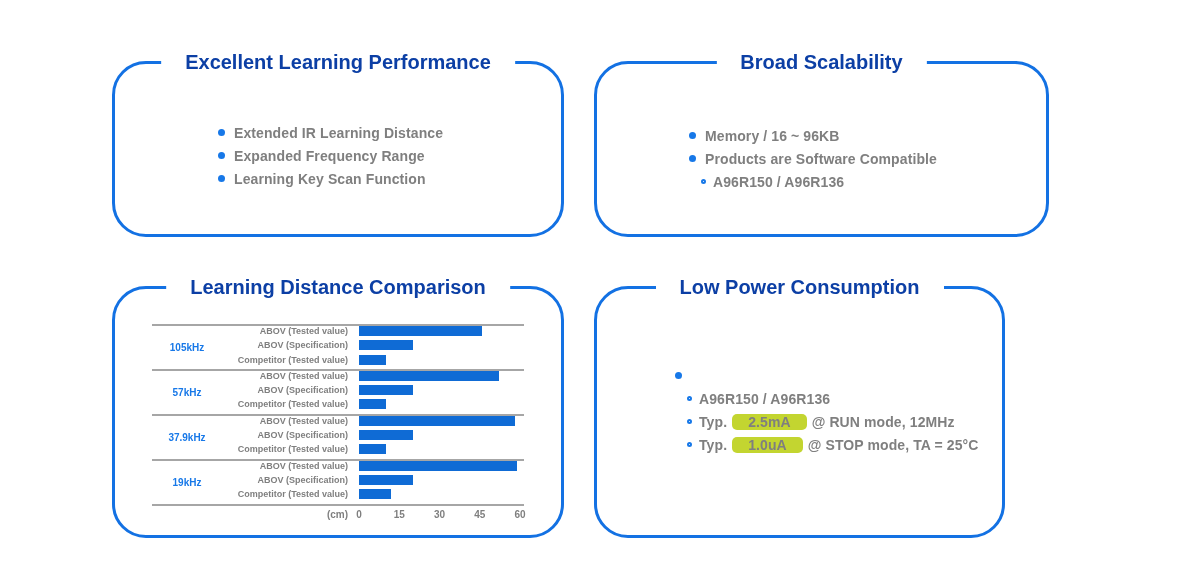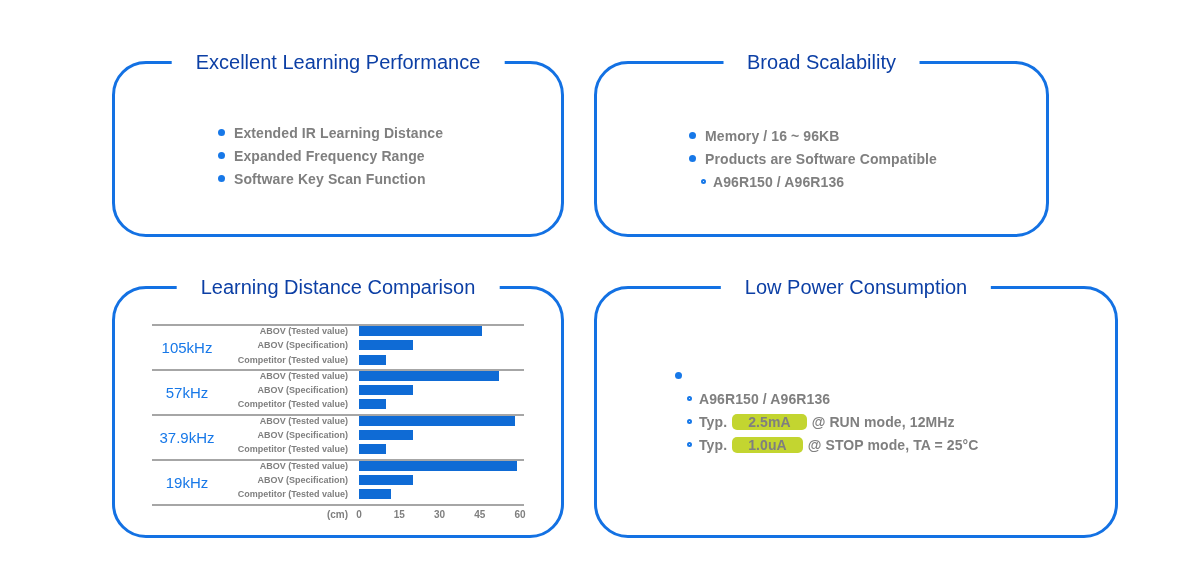--- a/index.html
+++ b/index.html
@@ -12,38 +12,38 @@
     --hl-green:#C3D530;
   }
   *{margin:0;padding:0;box-sizing:border-box;}
   body{background:#ffffff;font-family:"Liberation Sans",sans-serif;}
   .stage{position:relative;width:1191px;height:578px;background:#ffffff;overflow:hidden;}
 
   .panel{position:absolute;border:3px solid var(--border-blue);border-radius:34px;background:#ffffff;}
   .panel-title{
     position:absolute;top:-13px;left:50%;transform:translateX(-50%);
     background:#ffffff;padding:0 24px;white-space:nowrap;
-    font-size:20px;font-weight:normal;color:var(--title-blue);line-height:23px;
+    font-size:20px;font-weight:bold;color:var(--title-blue);line-height:23px;
   }
 
   .bullet-list{position:absolute;}
   .b-row{display:flex;align-items:center;height:23px;white-space:nowrap;}
   .dot{width:7px;height:7px;border-radius:50%;background:var(--bright-blue);margin-right:9px;flex:0 0 auto;}
   .ring{width:5px;height:5px;border-radius:50%;border:2px solid var(--bright-blue);background:#fff;margin-right:7px;flex:0 0 auto;}
   .b-text{font-size:14px;font-weight:bold;color:var(--text-gray);letter-spacing:0.1px;}
   .sub{margin-left:12px;}
   .hl{background:var(--hl-green);border-radius:5px;padding:0 16px;margin:0 1px;}
   .hl:empty{display:none;padding:0;margin:0;}
 
   
   .chart{position:absolute;left:37px;top:35px;width:372px;}
   .chart-groups{border-bottom:2px solid var(--line-gray);}
   .chart-group{display:flex;border-top:2px solid var(--line-gray);}
   .freq-col{width:70px;display:flex;align-items:center;justify-content:center;
-    font-size:15px;font-weight:normal;color:var(--bright-blue);white-space:nowrap;}
+    font-size:10px;font-weight:bold;color:var(--bright-blue);white-space:nowrap;}
   .rows-col{flex:1;}
   .chart-row{display:flex;align-items:flex-start;height:14.3px;}
   .row-label{width:132px;text-align:right;padding-right:6px;font-size:9px;font-weight:bold;
     color:var(--text-gray);white-space:nowrap;}
   .bar-track{flex:1;position:relative;height:10px;}
   .bar{position:absolute;left:5px;top:0;height:10px;background:var(--bar-blue);}
   .axis{position:relative;height:18px;}
   .tick{position:absolute;top:3px;transform:translateX(-50%);font-size:10px;font-weight:bold;color:var(--text-gray);}
   .unit{position:absolute;top:3px;left:0;width:196px;text-align:right;font-size:10px;font-weight:bold;color:var(--text-gray);}
 </style>
@@ -58,21 +58,21 @@
       <div class="b-row">
         <span class="dot"></span>
         <span class="b-text">Extended IR Learning Distance</span>
       </div>
       <div class="b-row">
         <span class="dot"></span>
         <span class="b-text">Expanded Frequency Range</span>
       </div>
       <div class="b-row">
         <span class="dot"></span>
-        <span class="b-text">Software Key Scan Function</span>
+        <span class="b-text">Learning Key Scan Function</span>
       </div>
     </div>
   </div>
 
   <div class="panel" style="left:594px;top:61px;width:455px;height:176px;">
     <div class="panel-title">Broad Scalability</div>
     <div class="bullet-list" style="left:92px;top:60px;">
       <div class="b-row">
         <span class="dot"></span>
         <span class="b-text">Memory / 16 ~ 96KB</span>
@@ -189,21 +189,21 @@
         <span class="unit">(cm)</span>
       <span class="tick" style="left: 207px;">0</span>
           <span class="tick" style="left: 247.2px;">15</span>
           <span class="tick" style="left: 287.5px;">30</span>
           <span class="tick" style="left: 327.7px;">45</span>
           <span class="tick" style="left: 368px;">60</span>
         </div>
     </div>
   </div>
 
-  <div class="panel" style="left:594px;top:286px;width:524px;height:252px;">
+  <div class="panel" style="left:594px;top:286px;width:411px;height:252px;">
     <div class="panel-title">Low Power Consumption</div>
     <div class="bullet-list" style="left:78px;top:75px;">
       <div class="b-row">
         <span class="dot"></span>
       </div>
       <div class="b-row sub">
         <span class="ring"></span>
         <span class="b-text"><span>A96R150 / A96R136</span><span></span></span>
       </div>
       <div class="b-row sub">

